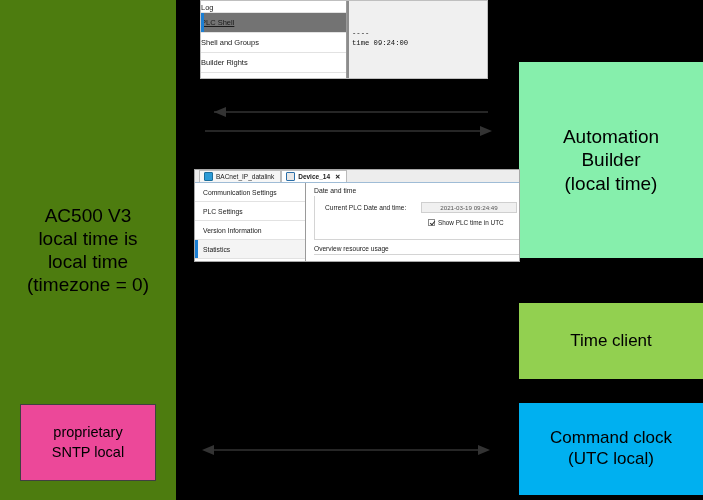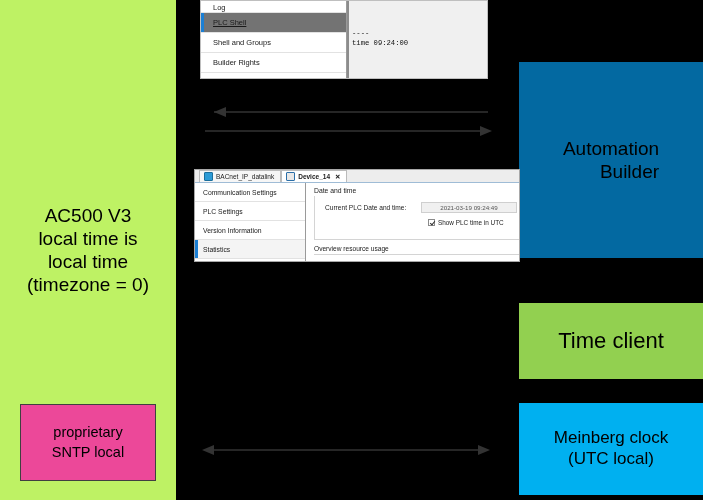--- a/index.html
+++ b/index.html
@@ -22,45 +22,44 @@
     display: flex;
     align-items: center;
     justify-content: center;
     text-align: center;
     color: #000000;
     line-height: 1.22;
     box-sizing: border-box;
   }
   #plc-panel {
     left: 0; top: 0; width: 176px; height: 500px;
-    background: #bef264;
+    background: #4d7c0f;
     font-size: 19px;
     align-items: center;
   }
   #plc-panel .inner { width: 170px; }
 
   #sntp-box {
     left: 20px; top: 404px; width: 136px; height: 77px;
     background: #ec4899;
     border: 1px solid #404040;
     font-size: 14.5px;
     line-height: 1.35;
   }
 
   #ab-box {
     left: 519px; top: 62px; width: 184px; height: 196px;
-    background: #0369a1;
+    background: #86efac;
     font-size: 19px;
-    text-align: right;
   }
 
   #timeclient-box {
     left: 519px; top: 303px; width: 184px; height: 76px;
     background: #92D050;
-    font-size: 22px;
+    font-size: 17px;
   }
 
   #meinberg-box {
     left: 519px; top: 403px; width: 184px; height: 92px;
     background: #00B0F0;
     font-size: 17px;
   }
 
   
   .arrow-svg { position: absolute; }
@@ -82,21 +81,21 @@
     background: #FFFFFF;
     border-right: 1px solid #9A9A9A;
     position: relative;
     flex: 0 0 145px;
   }
   .nav-item {
     position: relative;
     height: 20px;
     display: flex;
     align-items: center;
-    padding-left: 12px;
+    padding-left: 0;
     font-size: 7.5px;
     color: #1A1A1A;
     box-sizing: border-box;
     border-bottom: 1px solid #E2E2E2;
     background: #FFFFFF;
   }
   .nav-item.sel {
     background: #737373;
     text-decoration: underline;
   }
@@ -239,30 +238,31 @@
     <div>
       <div>proprietary</div>
       <div>SNTP local</div>
     </div>
   </div>
 
   <div class="block" id="ab-box">
     <div>
       <div>Automation</div>
       <div>Builder</div>
+      <div>(local time)</div>
     </div>
   </div>
 
   <div class="block" id="timeclient-box">
     <div>Time client</div>
   </div>
 
   <div class="block" id="meinberg-box">
     <div>
-      <div>Meinberg clock</div>
+      <div>Command clock</div>
       <div>(UTC local)</div>
     </div>
   </div>
 
   <svg class="arrow-svg" style="left:200px; top:104px;" width="292" height="16">
     <line x1="14" y1="8" x2="288" y2="8" stroke="#333333" stroke-width="1.6"></line>
     <polygon points="14,8 26,3 26,13" fill="#333333"></polygon>
   </svg>
 
   <svg class="arrow-svg" style="left:200px; top:123px;" width="295" height="16">

